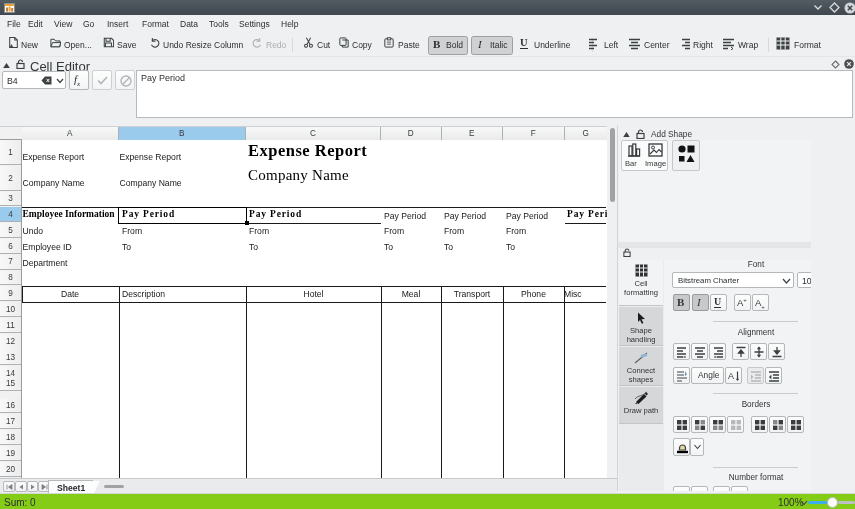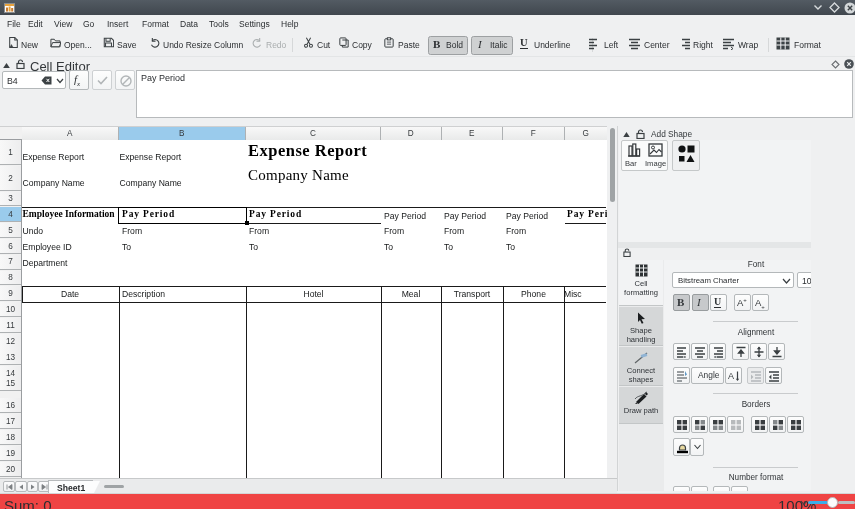--- a/index.html
+++ b/index.html
@@ -59,21 +59,21 @@
 .ttab { position:absolute; left:1px; width:44px; text-align:center; font-size:7.6px; color:#2f3337; background:#d5d7d8; border-bottom:1px solid #c3c6c7; }
 .ttab.sel { background:#f2f3f4; }
 .plbl { position:absolute; width:184px; text-align:center; font-size:8.2px; color:#303437; }
 .pbtn { position:absolute; width:16.5px; height:17px; background:linear-gradient(#fdfdfd,#f2f3f4); border:1px solid #b4b8ba; border-radius:2px; }
 .pbtn.on { background:#c7c9cb; border-color:#989c9e; }
 .pic { position:absolute; left:1.5px; top:1.5px; }
 .psep { position:absolute; left:95px; width:85px; height:1px; background:#c9cbcd; }
 #toscroll { position:absolute; left:229px; top:14px; width:6px; height:229px; }
 #toscroll .th { position:absolute; left:1px; top:12px; width:4px; height:165px; background:#b2b5b7; border-radius:2px; }
 
-#statusbar { position:absolute; left:0; top:493px; width:855px; height:16px; background:#ef4444; border-top:1px solid #d4d6d7; font-size:15px; }
+#statusbar { position:absolute; left:0; top:493px; width:855px; height:16px; background:#84cc16; border-top:1px solid #d4d6d7; font-size:10px; }
 </style>
 </head>
 <body>
 
 <div id="titlebar">
   <svg class="ic" style="left:4px;top:2px" width="11" height="11" viewBox="0 0 11 11">
       <rect x="0.5" y="1.5" width="10" height="9" fill="#fdfdfd" stroke="#8a8d8f" stroke-width="1"></rect>
       <rect x="1" y="2" width="9" height="2" fill="#e8a33d"></rect>
       <rect x="2" y="5.5" width="2" height="4" fill="#c77b2f"></rect>
       <rect x="4.6" y="4.5" width="2" height="5" fill="#e8a33d"></rect>

